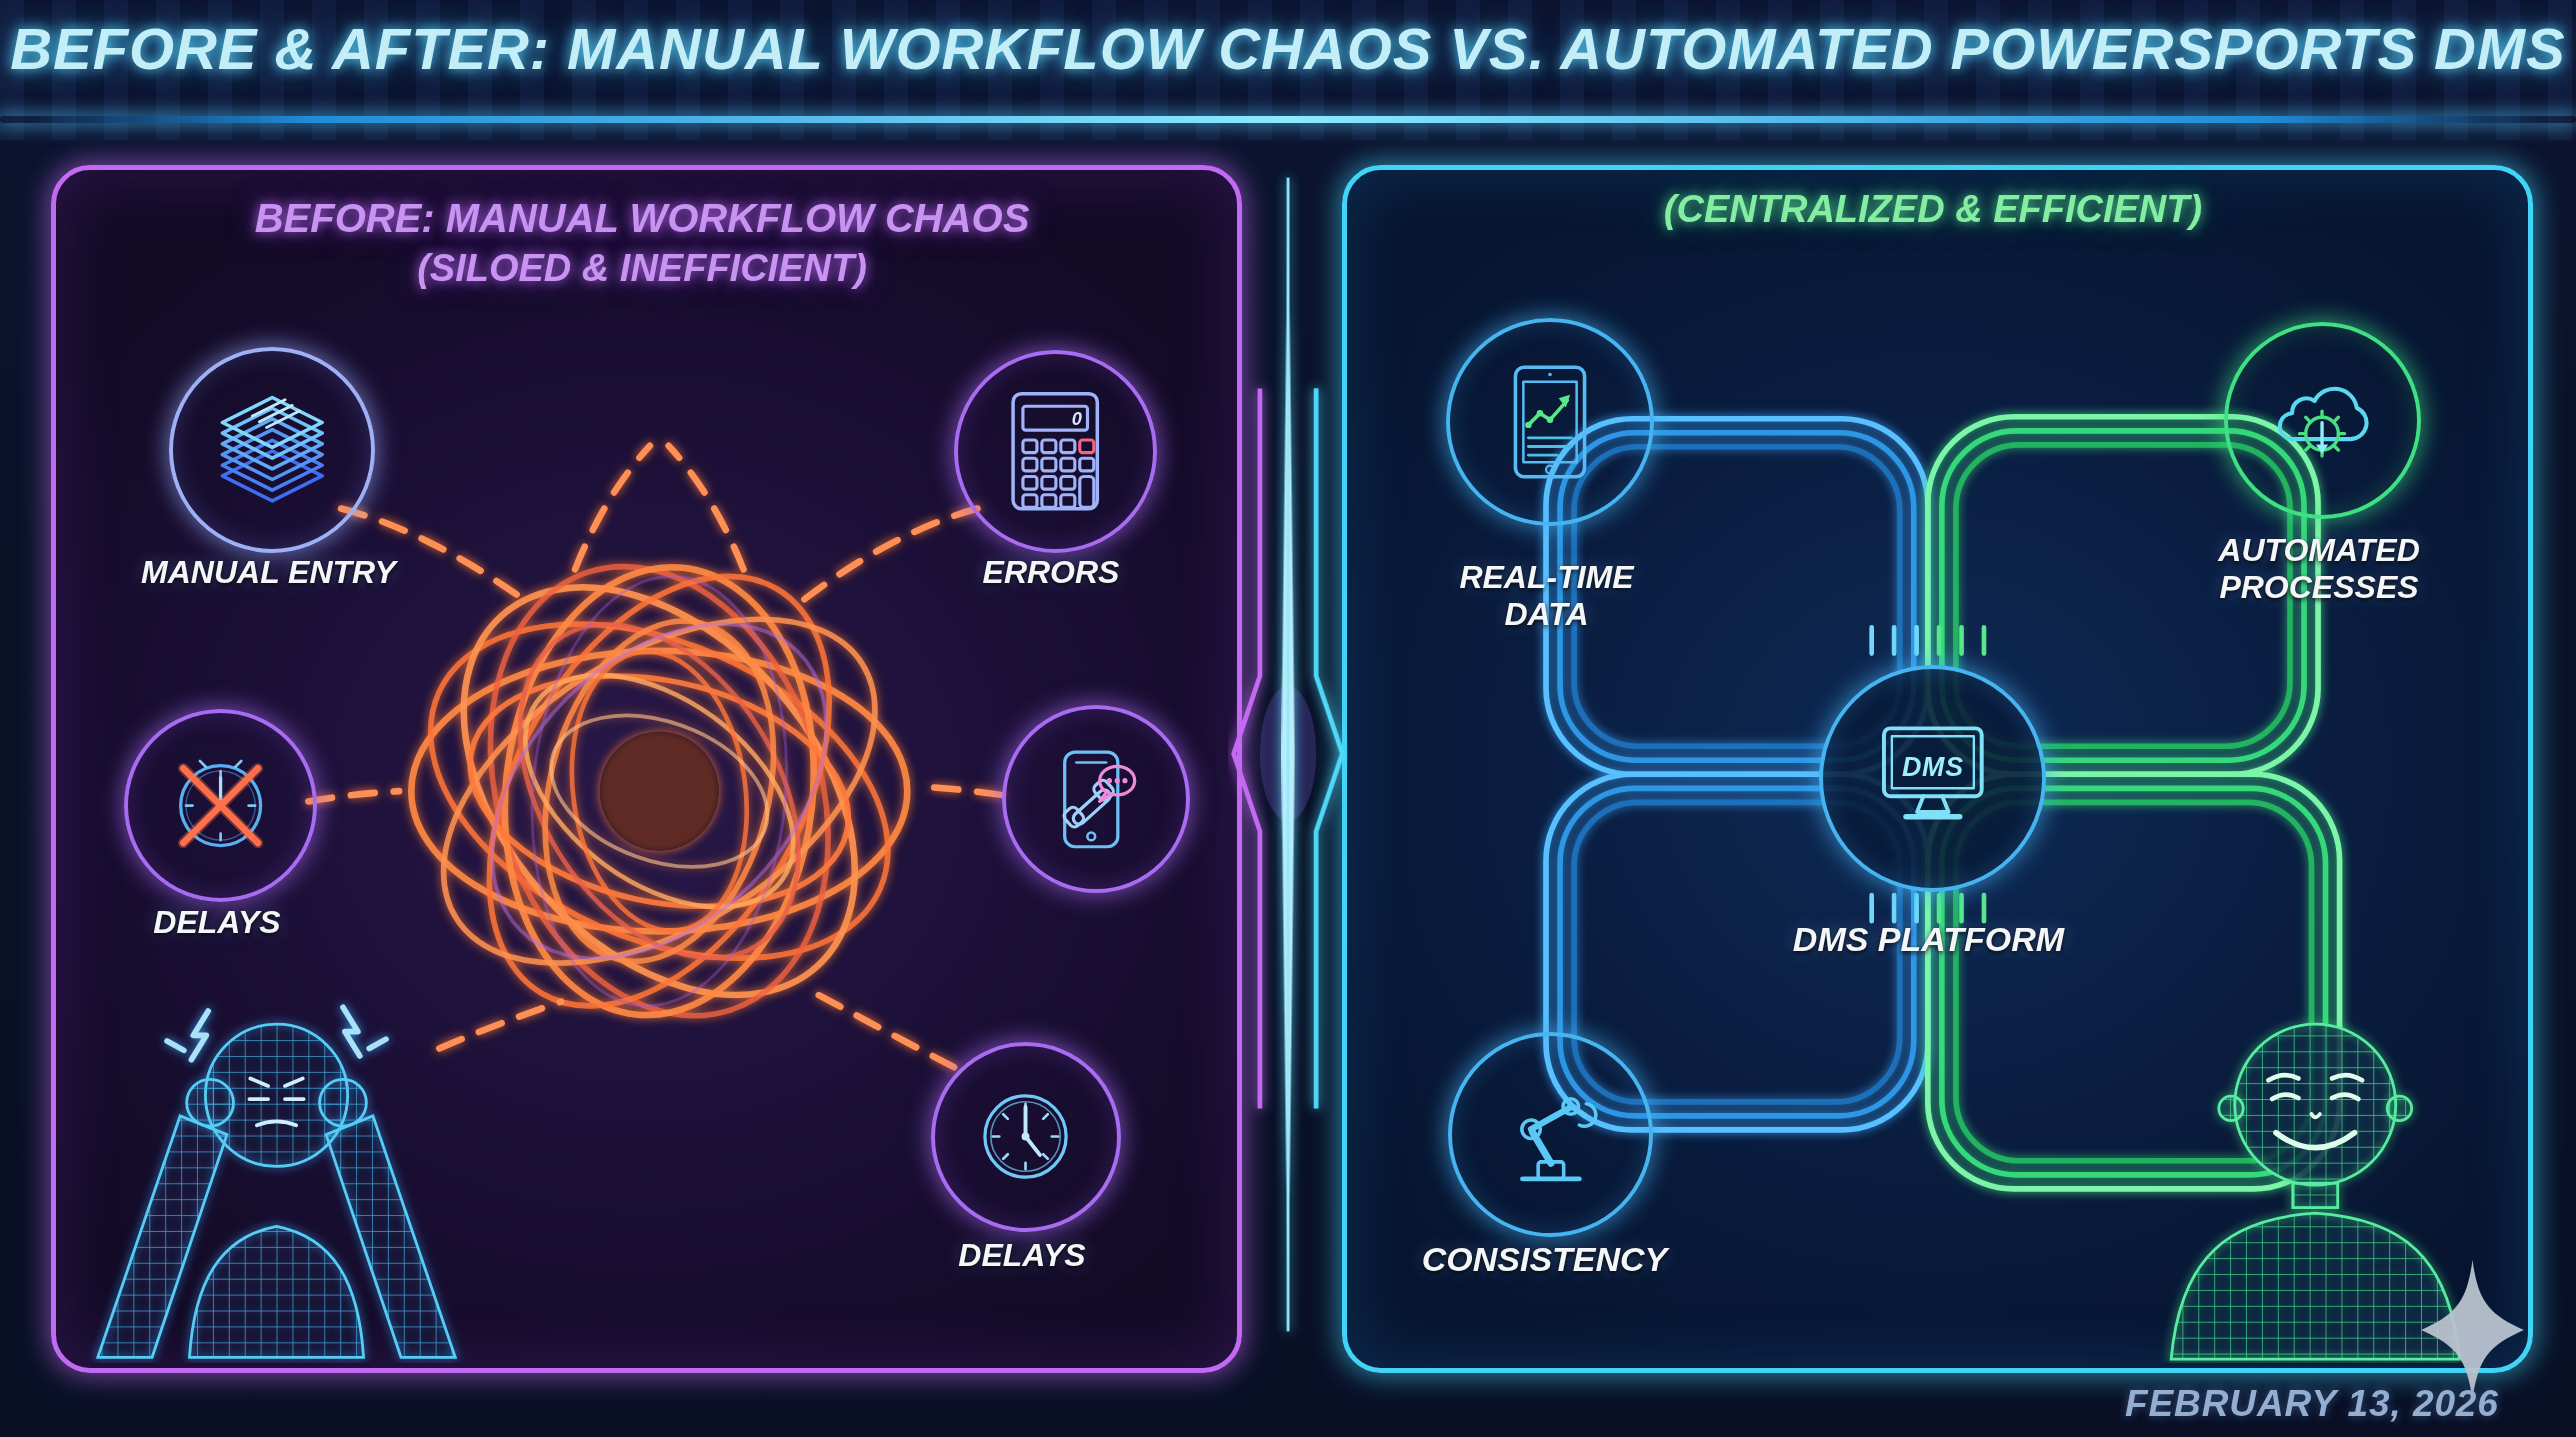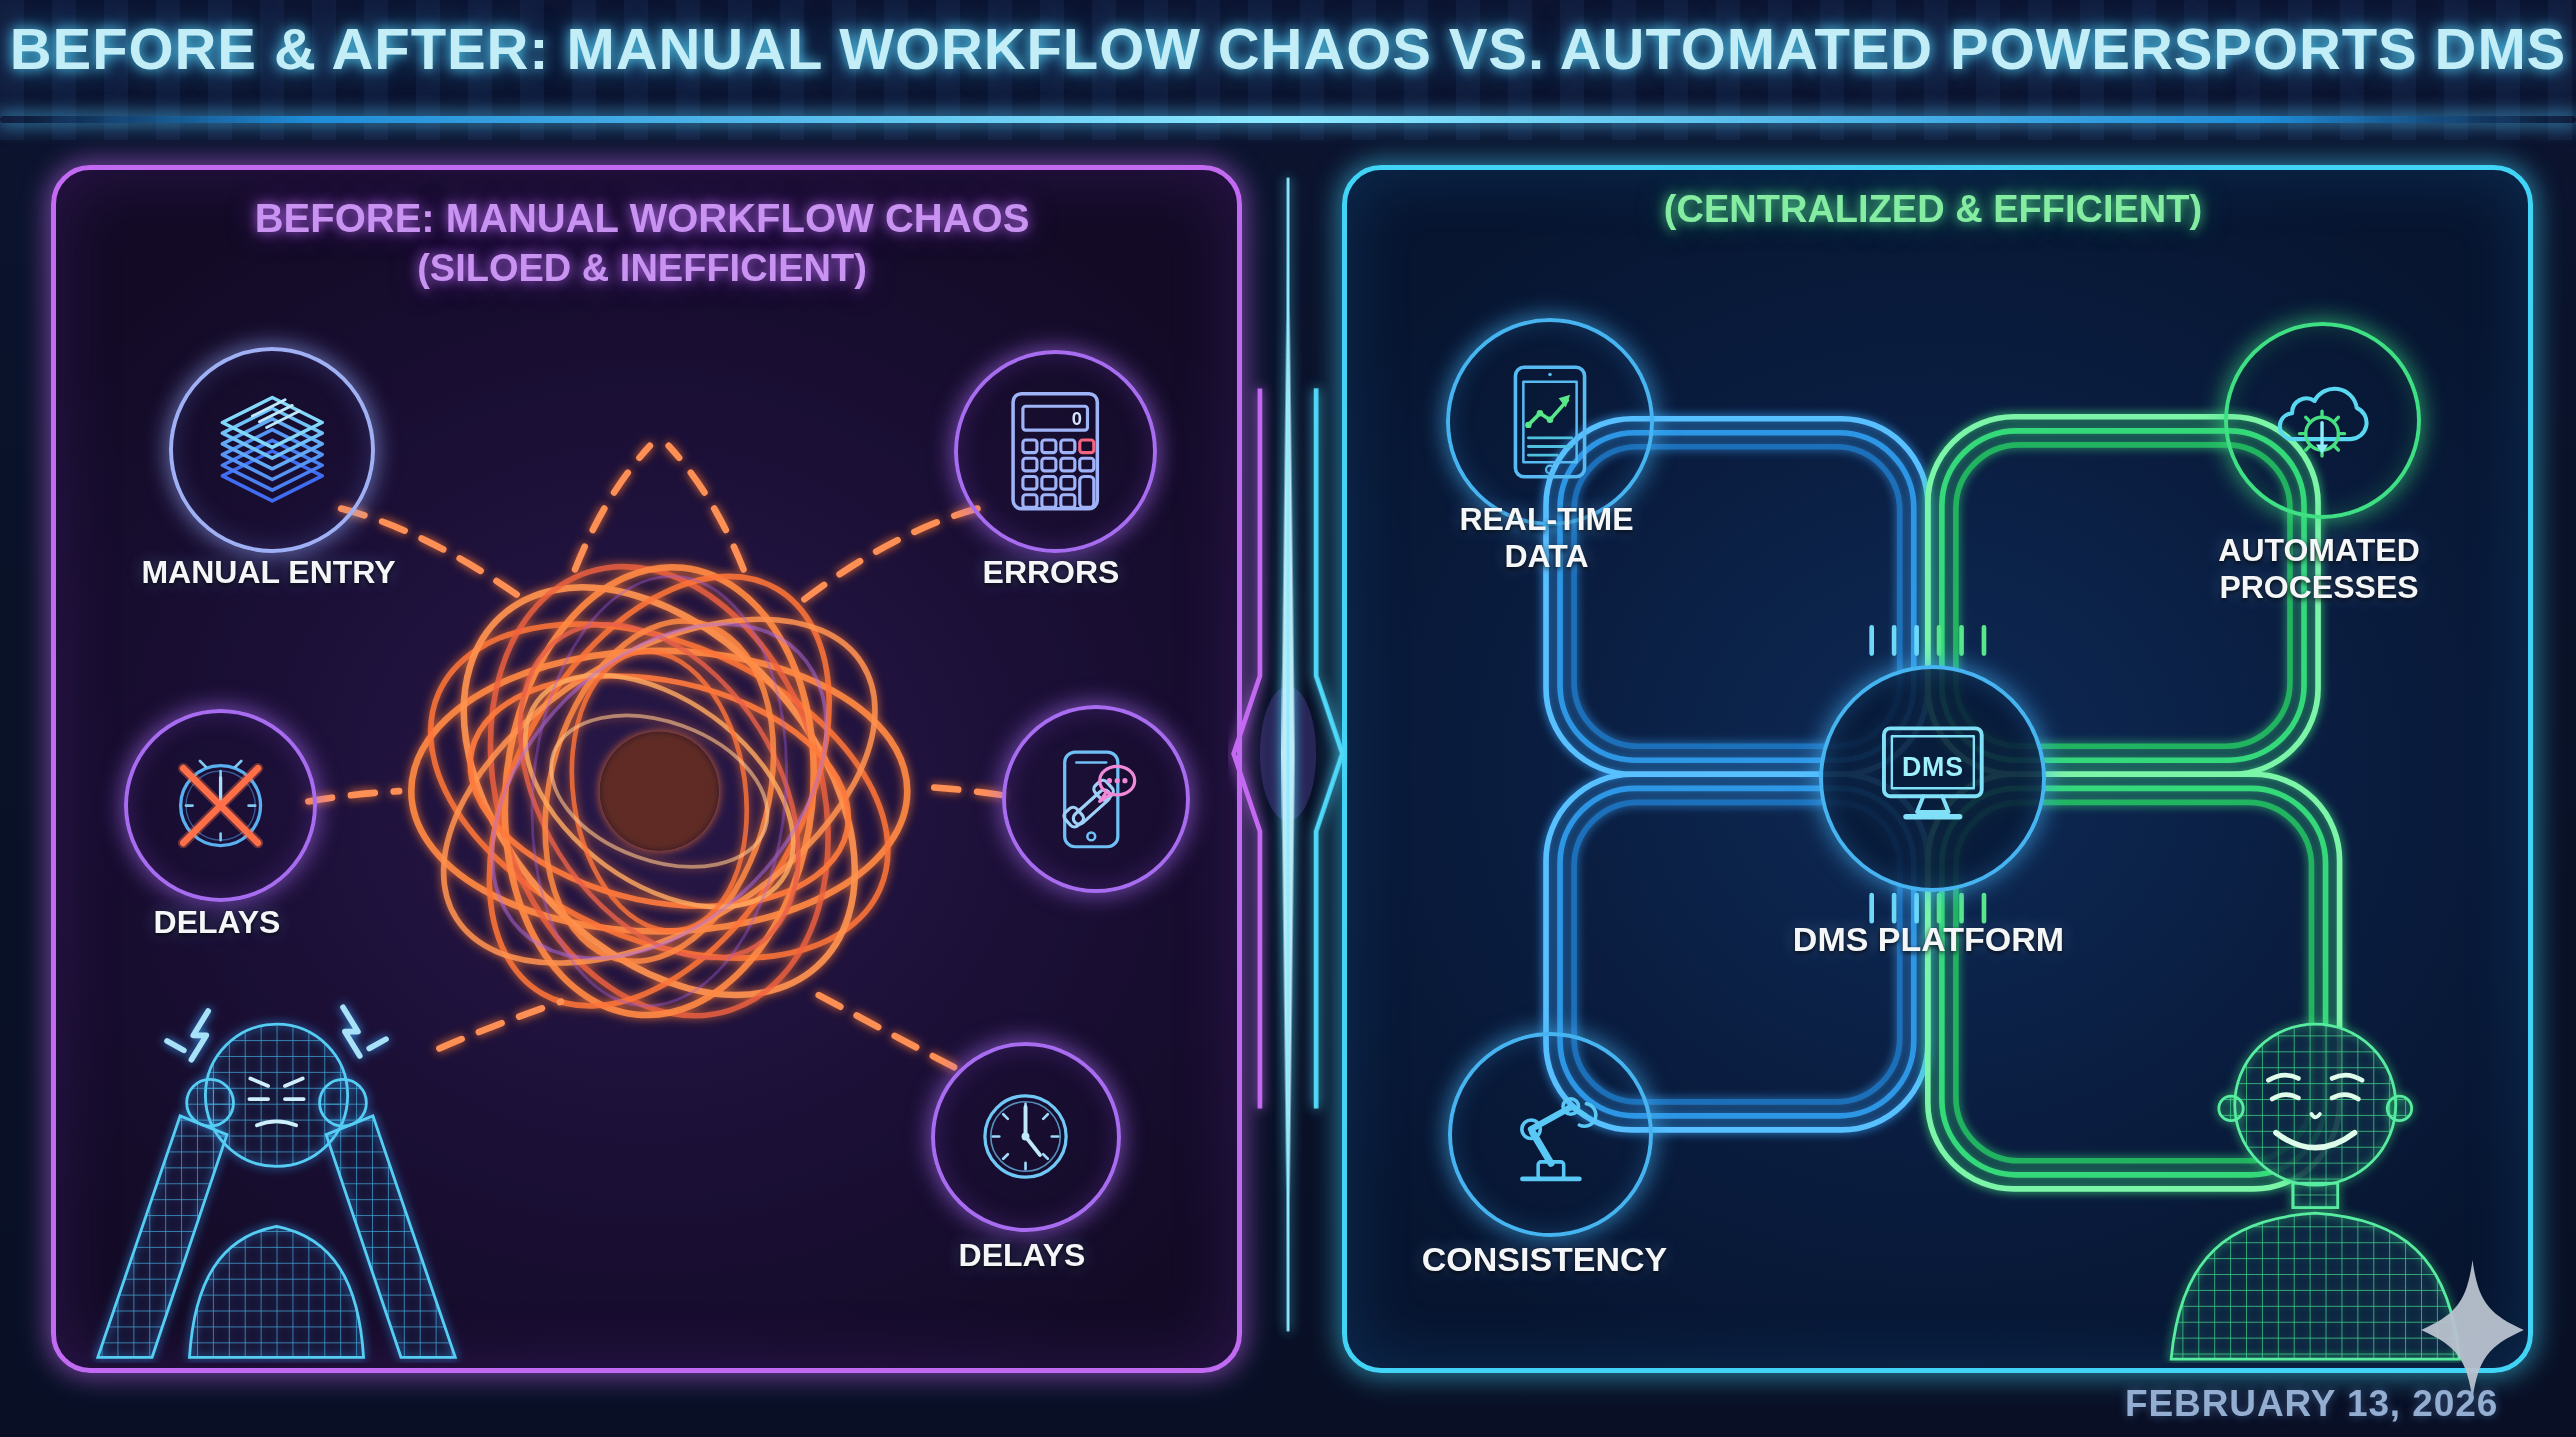--- a/index.html
+++ b/index.html
@@ -1,18 +1,18 @@
 <!DOCTYPE html>
 <html style="font-size:15px"><head>
 <meta charset="utf-8">
 <style>
   html,body{margin:0;padding:0;background:#070d1e;}
   .canvas{position:relative;width:2576px;height:1438px;overflow:hidden;
     font-family:"Liberation Sans",sans-serif;
-    background:linear-gradient(180deg,#0c1430 0%,#0a1228 42%,#091026 100%);}
+    background:linear-gradient(180deg,#0c1430 0%,#0a1228 42%,#091026 100%);font-style:italic;}
   .abs{position:absolute;}
   .streaks{left:0;top:0;width:2576px;height:140px;opacity:.8;
     background:repeating-linear-gradient(90deg,rgba(70,110,180,.12) 0 24px,rgba(10,20,40,0) 24px 52px);}
   .title{left:0;top:15px;width:2576px;text-align:center;font-size:58px;font-weight:800;
     letter-spacing:0.9px;color:#c3eef8;
     text-shadow:0 0 13px rgba(90,220,255,.95),0 0 32px rgba(60,180,255,.6);}
   .title-underline{left:0;top:116px;width:2576px;height:6.6px;
     background:linear-gradient(90deg,rgba(20,120,200,0) 0%,#1f8cd8 12%,#8deaff 50%,#1f8cd8 88%,rgba(20,120,200,0) 100%);
     box-shadow:0 0 17px 3.7px rgba(80,200,255,.55);border-radius:3.7px;}
   .panel{border-radius:39px;}
@@ -296,21 +296,21 @@
       <circle cx="100" cy="34" r="2.5" fill="#58baf2" stroke="none"></circle>
       <circle cx="100" cy="166" r="5.5" stroke="#58baf2" stroke-width="3"></circle>
       <path d="M70 104 L86 88 L100 97 L124 70" stroke="#58e88a" stroke-width="5"></path>
       <circle cx="70" cy="104" r="4.5" fill="#58e88a" stroke="none"></circle>
       <circle cx="86" cy="88" r="4.5" fill="#58e88a" stroke="none"></circle>
       <circle cx="100" cy="97" r="4.5" fill="#58e88a" stroke="none"></circle>
       <polygon points="128,62 112,67 122,80" fill="#58e88a" stroke="none"></polygon>
       <path d="M70 122 H130 M70 134 H130 M70 146 H110" stroke="#4fc0e0" stroke-width="4"></path>
     </svg>
   </div>
-  <div class="abs label" style="left:1434px;top:501px;width:225px;">REAL-TIME DATA</div>
+  <div class="abs label" style="left:1434px;top:559px;width:225px;">REAL-TIME DATA</div>
 
   <div class="abs node nb-green" style="left:2224px;top:322px;width:189px;height:189px;">
     <svg viewBox="0 0 200 200" fill="none" stroke-linecap="round" stroke-linejoin="round">
       <path d="M58 128 h84 a24 24 0 0 0 9 -46 a33 33 0 0 0 -62 -10 a21 21 0 0 0 -33 18 a19 19 0 0 0 2 38 z" stroke="#5ad8f2" stroke-width="6"></path>
       <circle cx="100" cy="120" r="24" stroke="#46e080" stroke-width="5"></circle>
       <path d="M100 96 v-9 M100 144 v9 M76 120 h-9 M124 120 h9 M83 103 l-7 -7 M117 103 l7 -7 M83 137 l-7 7 M117 137 l7 7" stroke="#46e080" stroke-width="5"></path>
       <path d="M100 104 V138" stroke="#8feef8" stroke-width="5"></path>
       <polygon points="100,150 91,136 109,136" fill="#8feef8" stroke="none"></polygon>
     </svg>
   </div>

